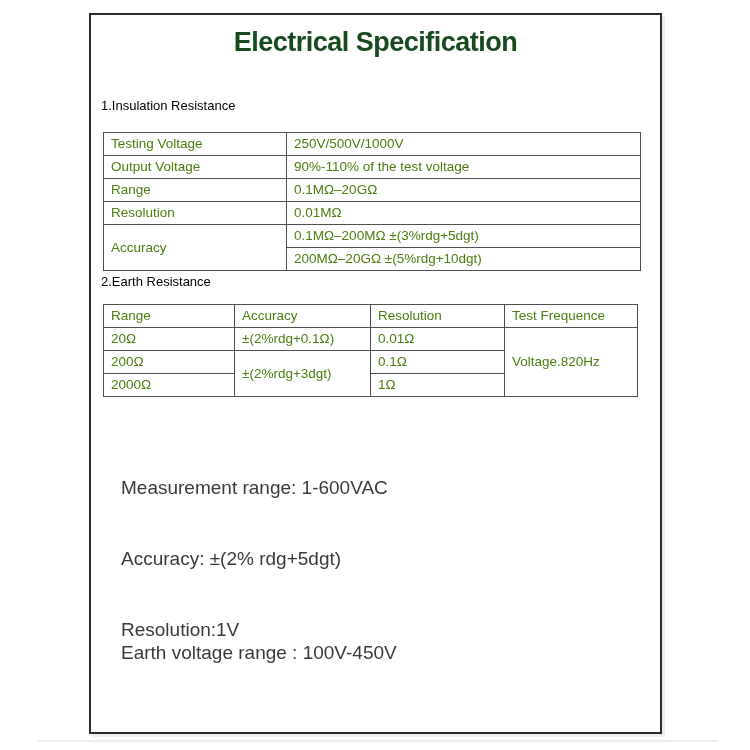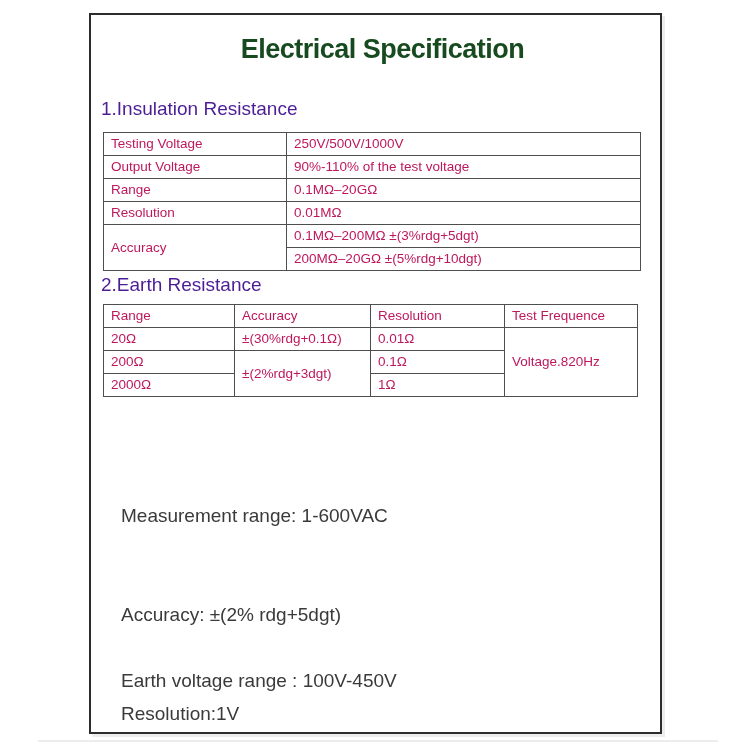--- a/index.html
+++ b/index.html
@@ -9,46 +9,46 @@
     overflow:hidden;
   }
   .frame{
     position:absolute;left:89px;top:13px;width:573px;height:721px;
     border:2px solid #2c2c2c;box-sizing:border-box;background:#ffffff;
     box-shadow:3px 3px 0 rgba(0,0,0,0.07);
   }
   .title{
     position:absolute;left:89px;top:27px;width:573px;text-align:center;
     font-size:27px;font-weight:bold;letter-spacing:-0.5px;color:#174b1f;
-    margin:7px;
+    margin:0;
   }
   .sec-heading{
-    position:absolute;font-size:19px;color:#4c1d95;white-space:pre-wrap;
+    position:absolute;font-size:13px;color:#000000;white-space:pre-wrap;
   }
   .h-sec1{left:101px;top:98px;}
   .h-sec2{left:101px;top:274px;}
   table.spec{
     position:absolute;border-collapse:collapse;background:#ffffff;
-    font-size:13.5px;color:#be185d;table-layout:fixed;
+    font-size:13.5px;color:#4d7c0f;table-layout:fixed;
     border:1px solid #3a3a3a;
   }
   table.spec td,table.spec th{
     border:1px solid #4e4e4e;height:20px;line-height:16px;
     padding:1px 4px 1px 7px;text-align:left;font-weight:normal;
     vertical-align:middle;overflow:hidden;white-space:nowrap;
   }
   #insulation-table{left:103px;top:132px;width:538px;}
   #earth-table{left:103px;top:304px;width:535px;}
   .text-block{
     position:absolute;font-size:19px;line-height:23.6px;color:#3a3a3a;
     white-space:pre-wrap;
   }
   .sec3{left:100px;top:429px;width:520px;}
   .sec4{left:100px;top:594px;width:545px;}
-  .text-block .line{margin-left:21px;margin-top:28px;}
+  .text-block .line{margin-left:21px;}
   .bottom-edge{
     position:absolute;left:38px;top:740px;width:680px;height:2px;
     background:#ececec;
   }
 </style>
 </head>
 <body>
 
 <div id="canvas">
 
@@ -101,21 +101,21 @@
       </colgroup>
     <tbody>
       <tr>
         <th>Range</th>
         <th>Accuracy</th>
         <th>Resolution</th>
         <th>Test Frequence</th>
       </tr>
       <tr>
         <td>20Ω</td>
-        <td>±(30%rdg+0.1Ω)</td>
+        <td>±(2%rdg+0.1Ω)</td>
         <td>0.01Ω</td>
         <td rowspan="3">Voltage.820Hz</td>
       </tr>
       <tr>
         <td>200Ω</td>
         <td rowspan="2">±(2%rdg+3dgt)</td>
         <td>0.1Ω</td>
       </tr>
       <tr>
         <td>2000Ω</td>

